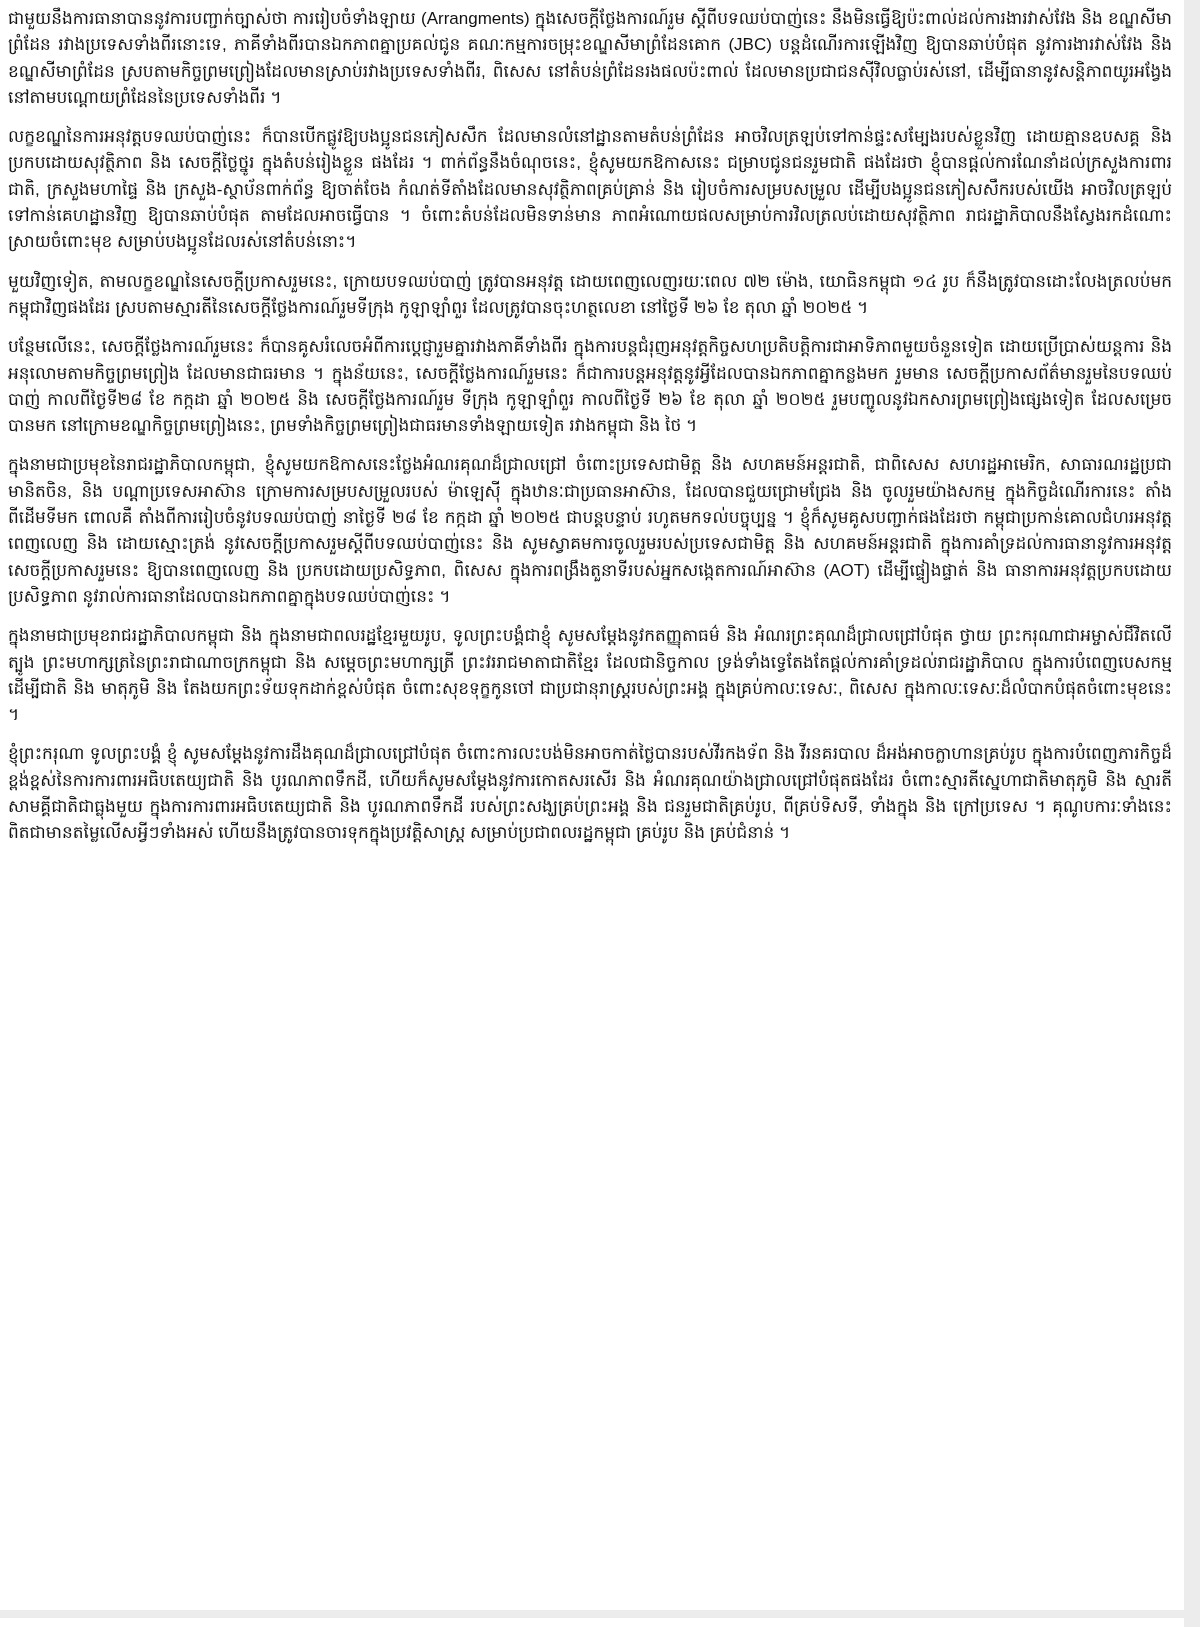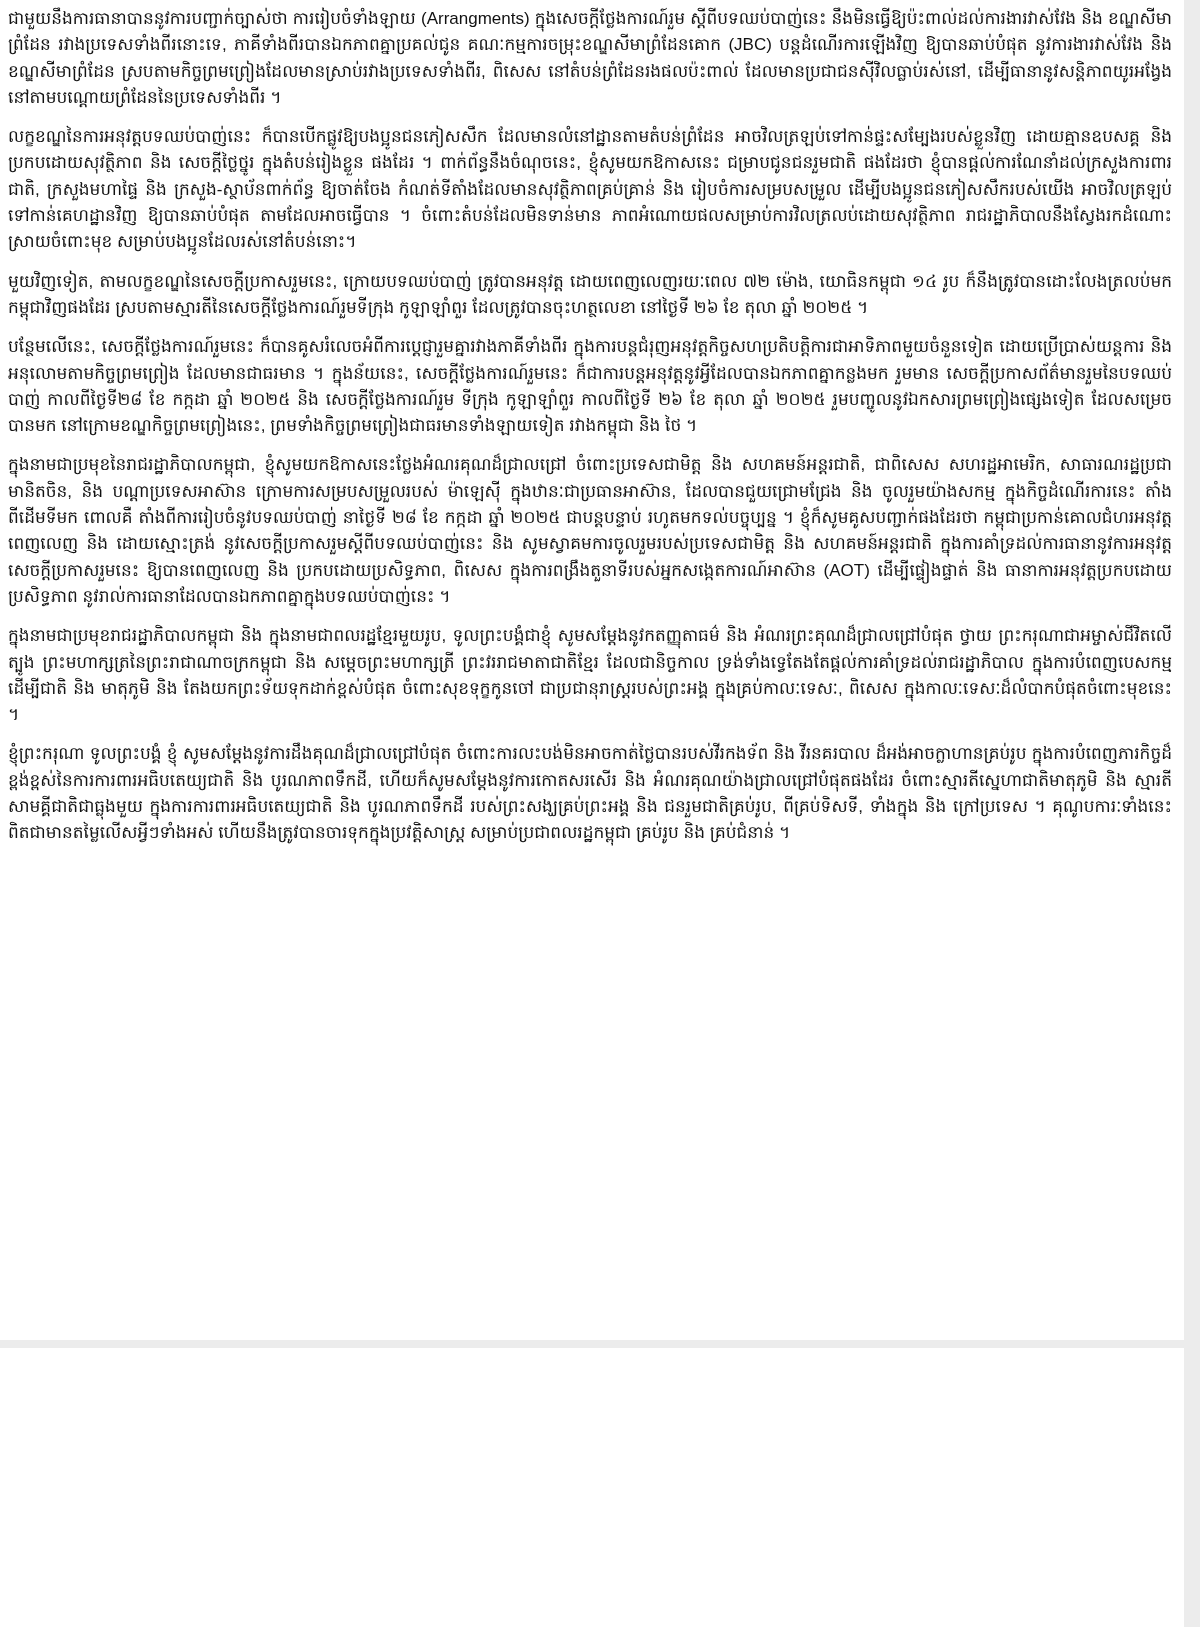--- a/index.html
+++ b/index.html
@@ -11,21 +11,21 @@
     width: 1200px;
     height: 1627px;
     background: var(--page-bg, #ffffff);
     font-family: "Liberation Sans", "DejaVu Sans", sans-serif;
     position: relative;
     overflow: hidden;
   }
   .page {
     position: relative;
     width: 1200px;
-    height: 1348px;
+    height: 1618px;
     background: var(--page-bg, #ffffff);
     box-sizing: border-box;
   }
   .content {
     box-sizing: border-box;
     padding: 6px 28px 0 8px;
     color: var(--text-color, #111111);
     font-size: 17px;
     line-height: 26.3px;
     text-align: justify;

